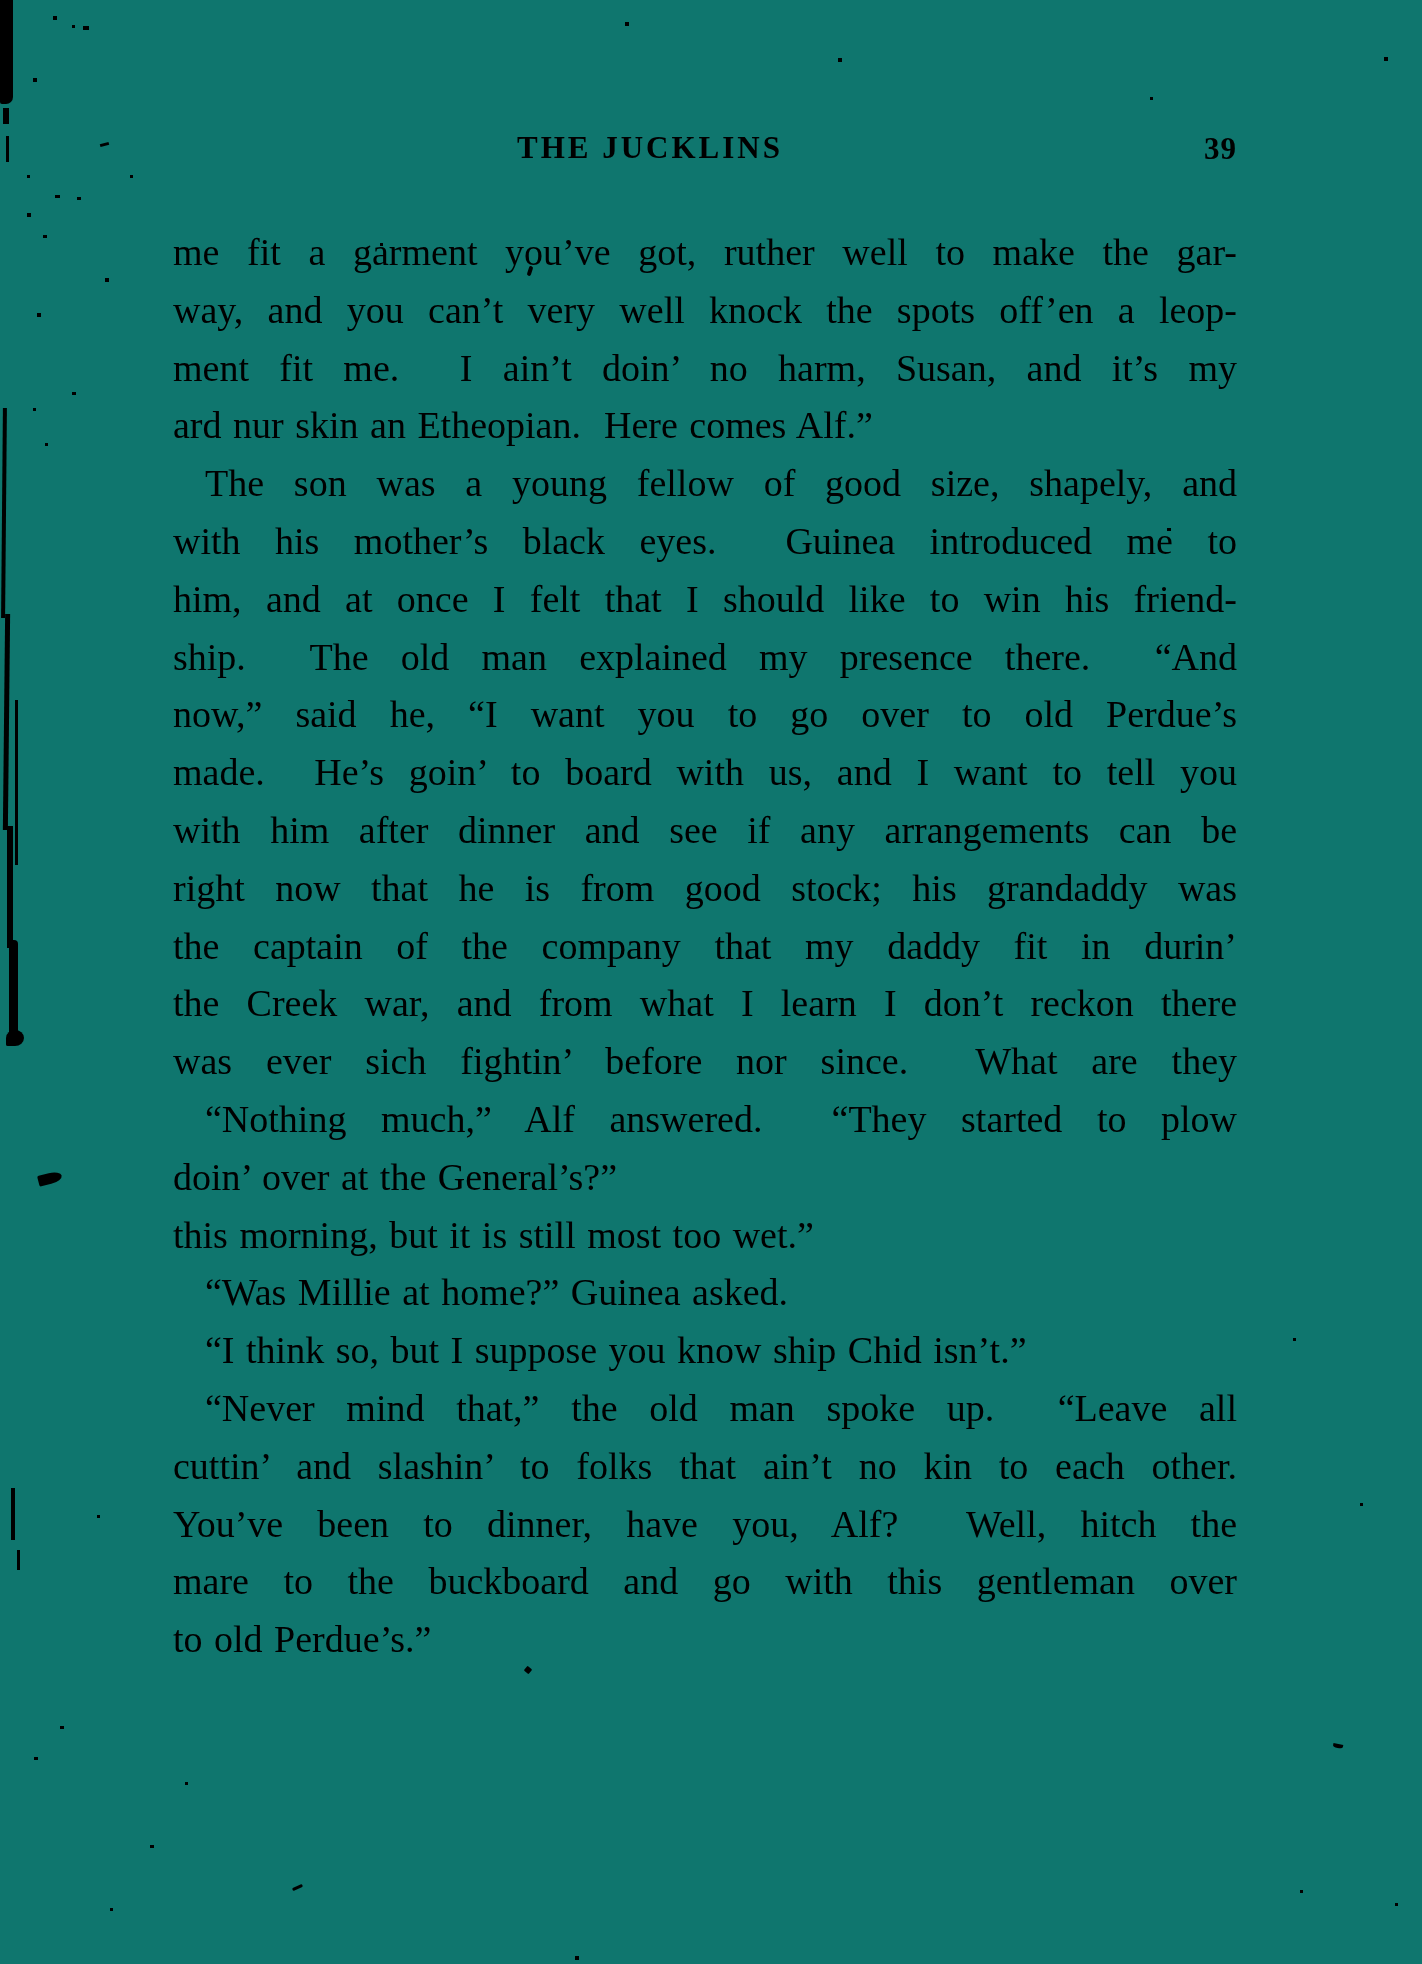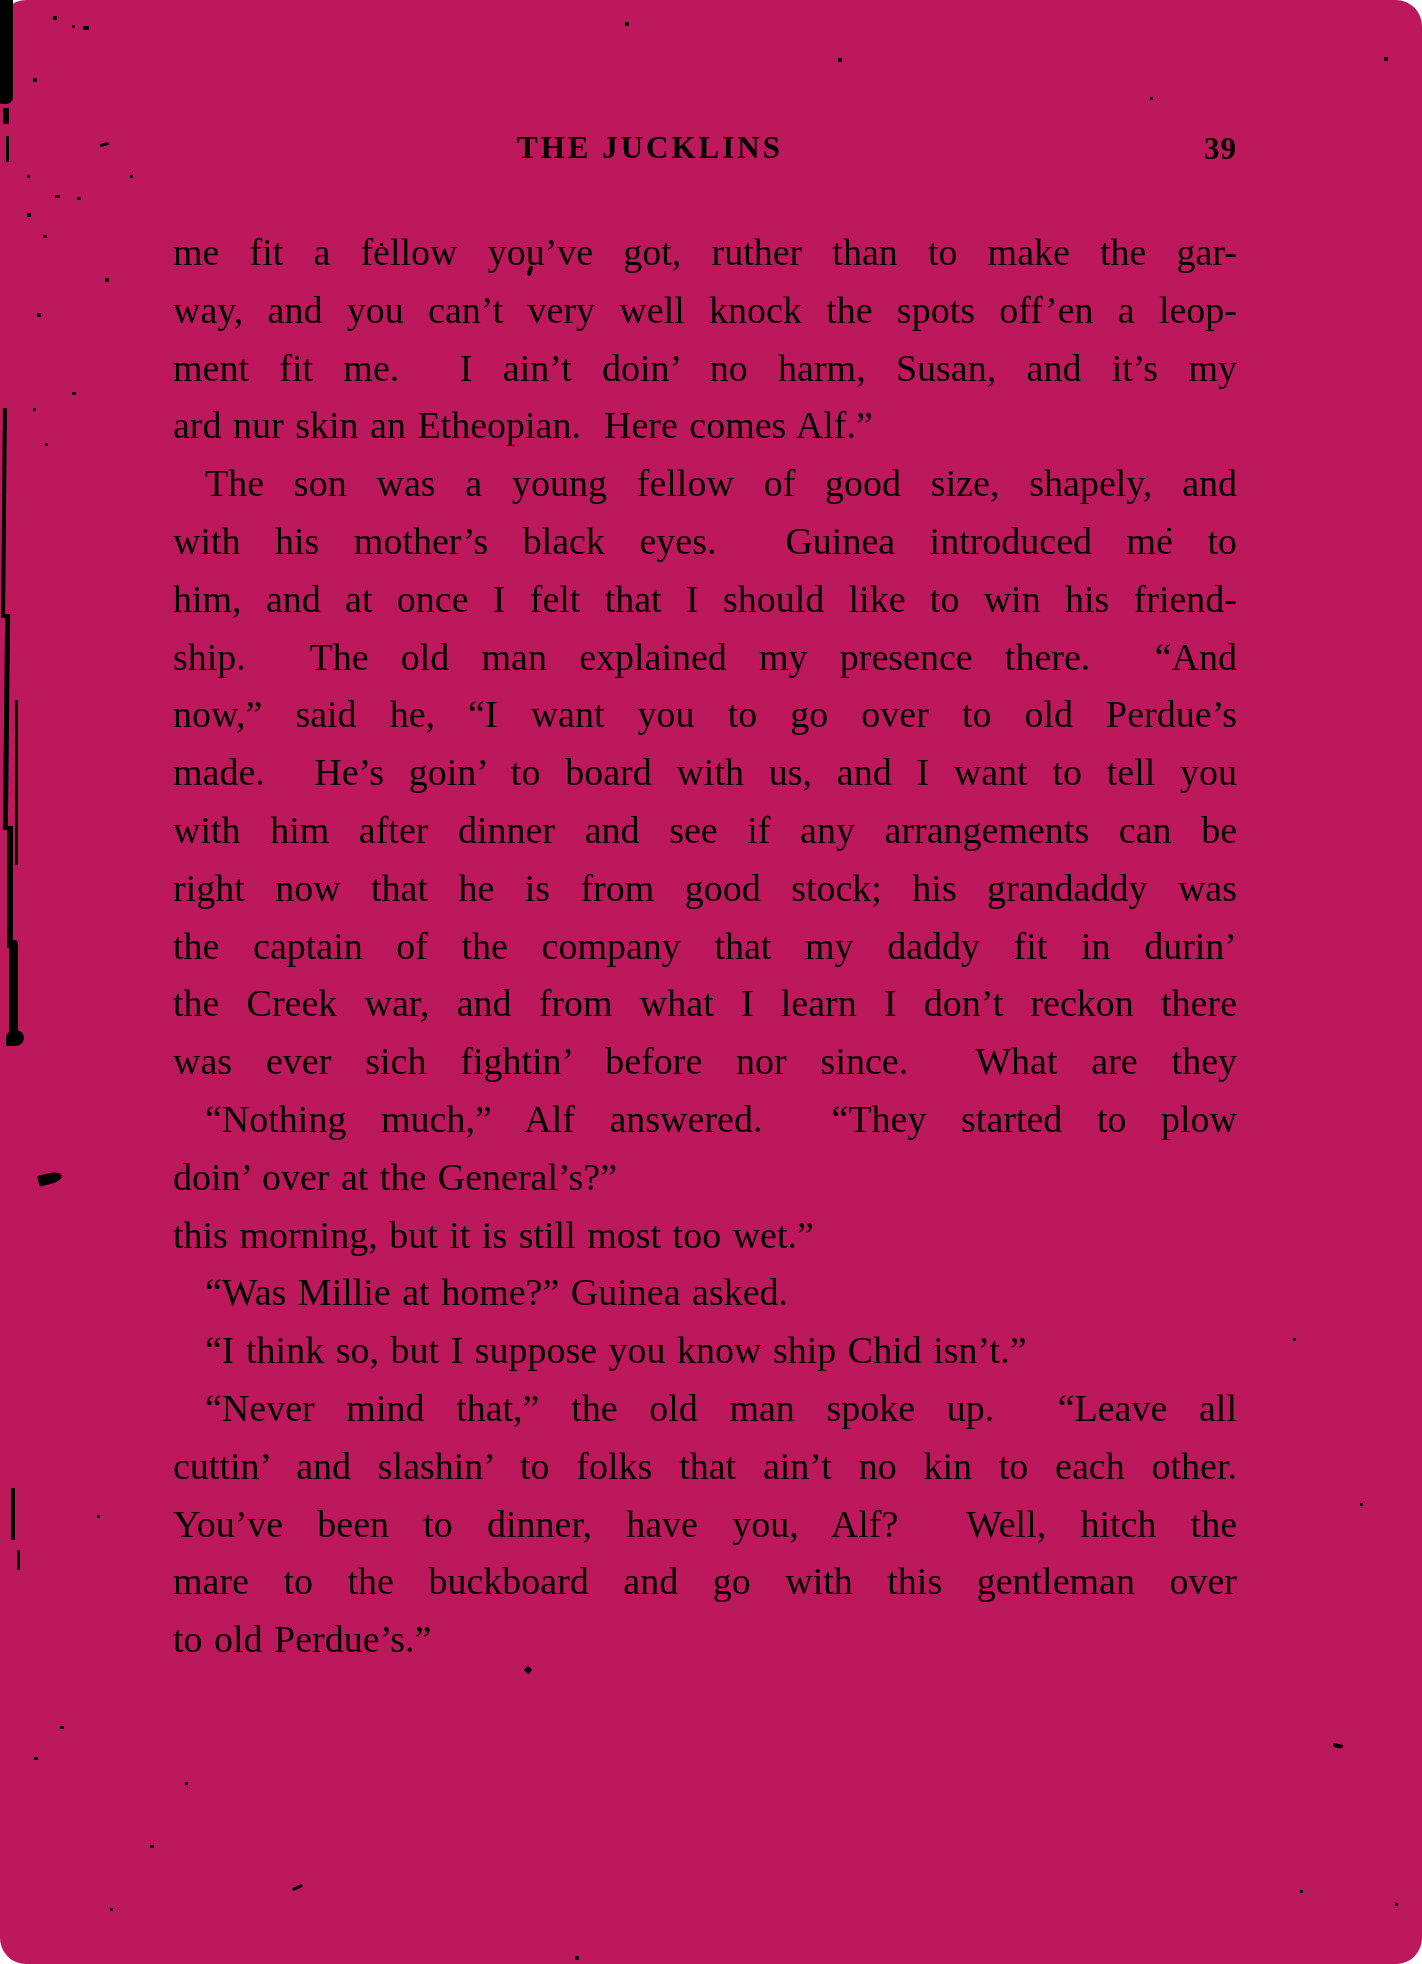--- a/index.html
+++ b/index.html
@@ -7,24 +7,23 @@
     padding: 0;
     background: #ffffff;
     width: 1422px;
     height: 1964px;
     overflow: hidden;
   }
   .page {
     position: relative;
     width: 1422px;
     height: 1964px;
-    background: #be185d;
+    background: #0f766e;
     font-family: "Liberation Serif", "DejaVu Serif", serif;
     color: #000000;
-    border-radius: 26px;
   }
   .running-header {
     position: absolute;
     top: 130px;
     left: 650px;
     transform: translateX(-50%);
     font-size: 31px;
     font-weight: bold;
     letter-spacing: 3px;
     white-space: nowrap;
@@ -66,21 +65,21 @@
 </head>
 <body>
 
 <div class="page">
 
   <div class="running-header">THE JUCKLINS</div>
 
   <div class="page-number">39</div>
 
   <div class="text-column">
-      <div class="pline">me fit a fellow you’ve got, ruther than to make the gar-</div>
+      <div class="pline">me fit a garment you’ve got, ruther well to make the gar-</div>
       <div class="pline">way, and you can’t very well knock the spots off’en a leop-</div>
       <div class="pline">ment fit me.&nbsp; I ain’t doin’ no harm, Susan, and it’s my</div>
       <div class="pline last">ard nur skin an Etheopian.&nbsp; Here comes Alf.”</div>
       <div class="pline indent">The son was a young fellow of good size, shapely, and</div>
       <div class="pline">with his mother’s black eyes.&nbsp; Guinea introduced me to</div>
       <div class="pline">him, and at once I felt that I should like to win his friend-</div>
       <div class="pline">ship.&nbsp; The old man explained my presence there.&nbsp; “And</div>
       <div class="pline">now,” said he, “I want you to go over to old Perdue’s</div>
       <div class="pline">made.&nbsp; He’s goin’ to board with us, and I want to tell you</div>
       <div class="pline">with him after dinner and see if any arrangements can be</div>

